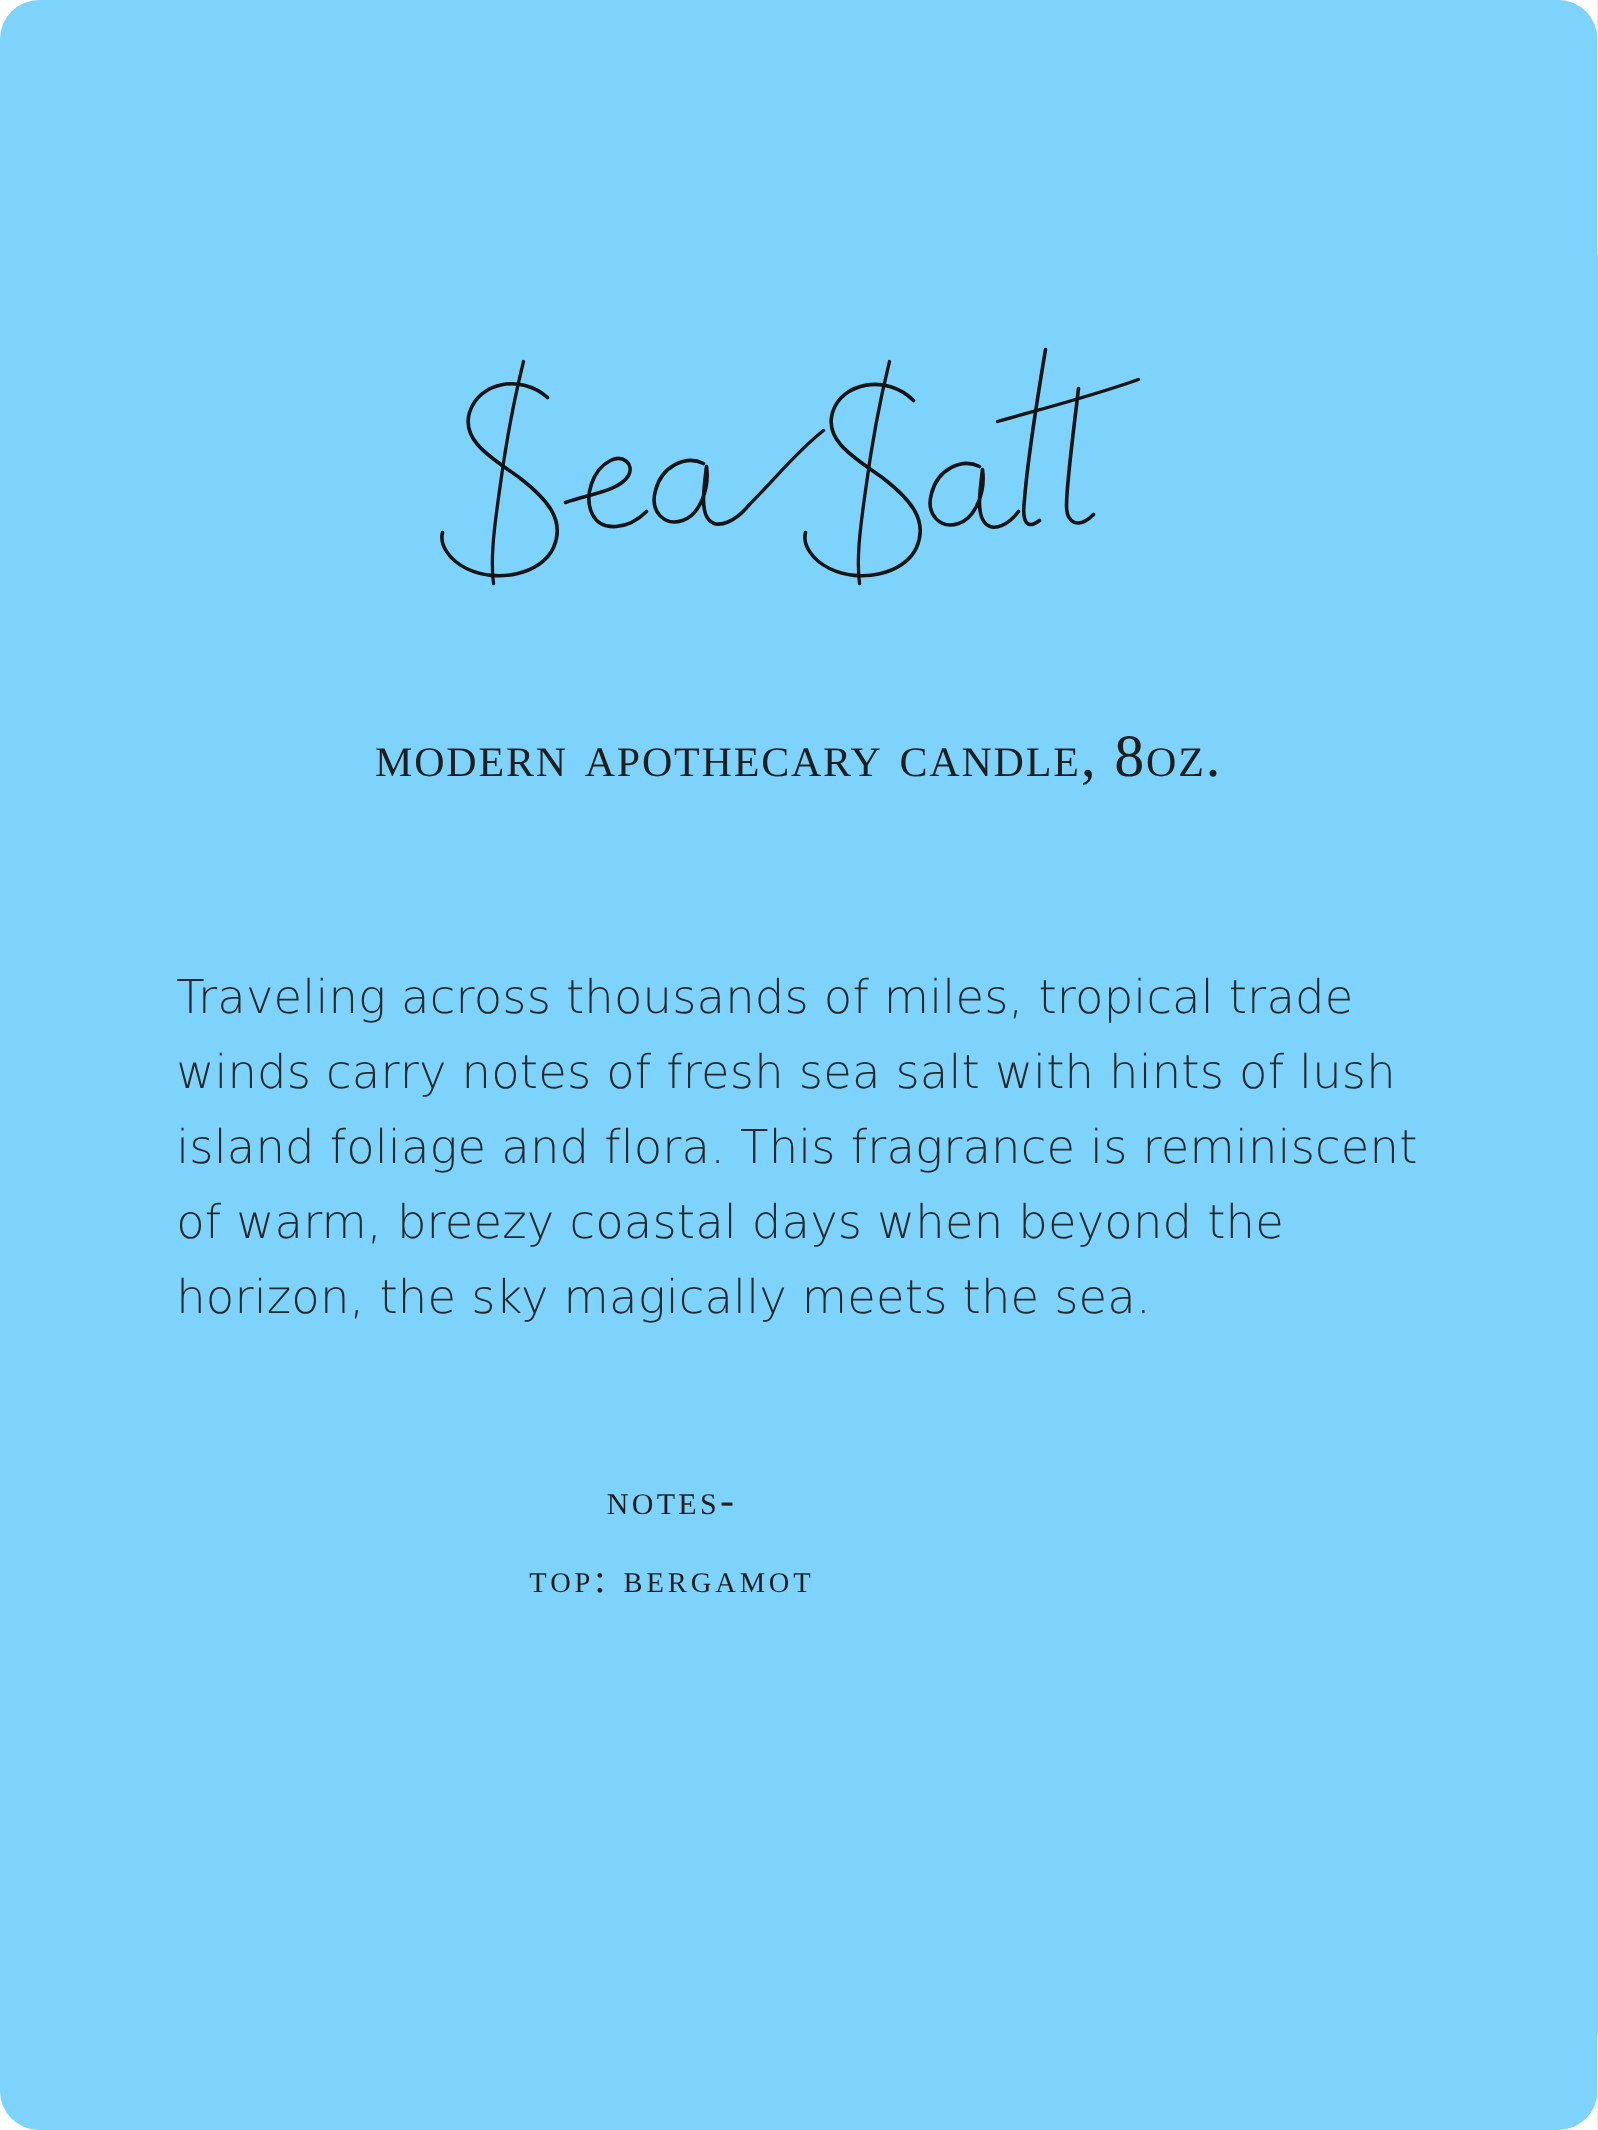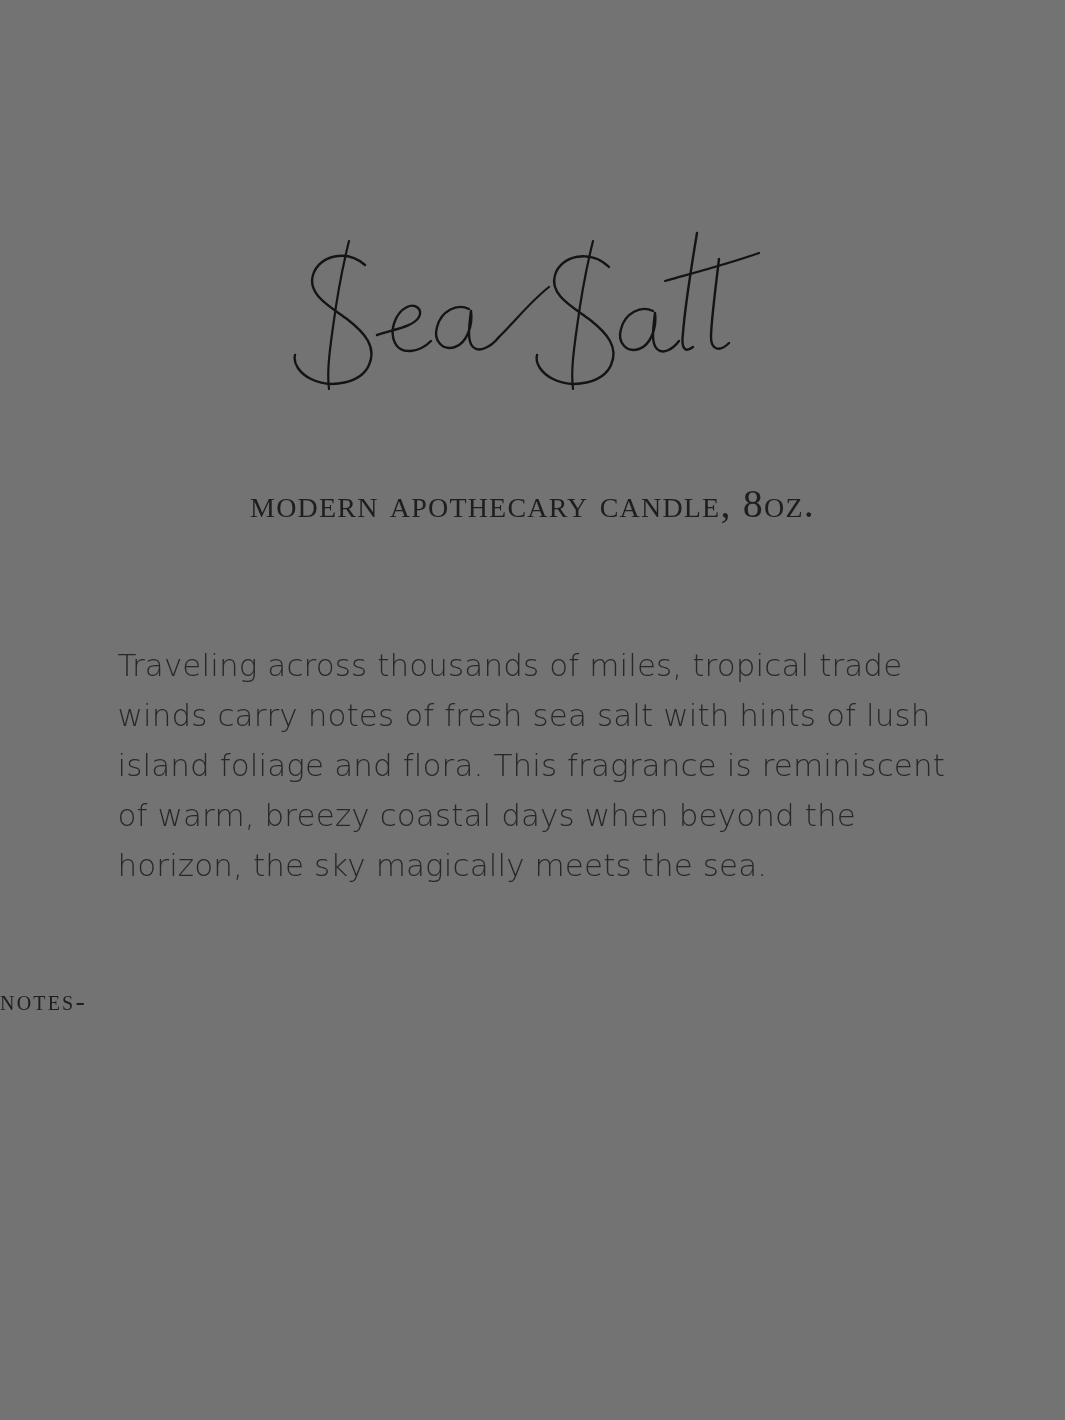--- a/index.html
+++ b/index.html
@@ -12,23 +12,24 @@
     height: 1420px;
     font-family: "Liberation Serif", serif;
     color: #1b1b1b;
     -webkit-font-smoothing: antialiased;
   }
 
   .page {
     position: relative;
     width: 1065px;
     height: 1420px;
-    background: #737373;
+    background: #7dd3fc;
     overflow: hidden;
     box-sizing: border-box;
+    border-radius: 26px;
   }
 
   
   .script-wrap {
     position: absolute;
     left: 0;
     top: 215px;
     width: 1065px;
     height: 215px;
     display: flex;
@@ -71,20 +72,21 @@
     font-weight: 300;
     letter-spacing: 0.1px;
   }
 
   
   .notes {
     position: absolute;
     left: 0;
     top: 985px;
     width: 896px;
+    text-align: center;
     font-family: "Liberation Serif", serif;
     color: #1e1e1e;
   }
   .notes-heading {
     font-size: 28px;
     font-variant: small-caps;
     text-transform: lowercase;
     letter-spacing: 2.2px;
     margin-bottom: 20px;
   }
@@ -129,15 +131,16 @@
       </g>
     </svg>
   </div>
 
   <div class="subtitle">Modern Apothecary Candle, 8oz.</div>
 
   <div class="description">Traveling across thousands of miles, tropical trade winds carry notes of fresh sea salt with hints of lush island foliage and flora. This fragrance is reminiscent of warm, breezy coastal days when beyond the horizon, the sky magically meets the sea.</div>
 
   <div class="notes">
     <div class="notes-heading">Notes-</div>
+    <div class="note-line">Top: bergamot</div>
   </div>
 
 </div>
 
 </body></html>

